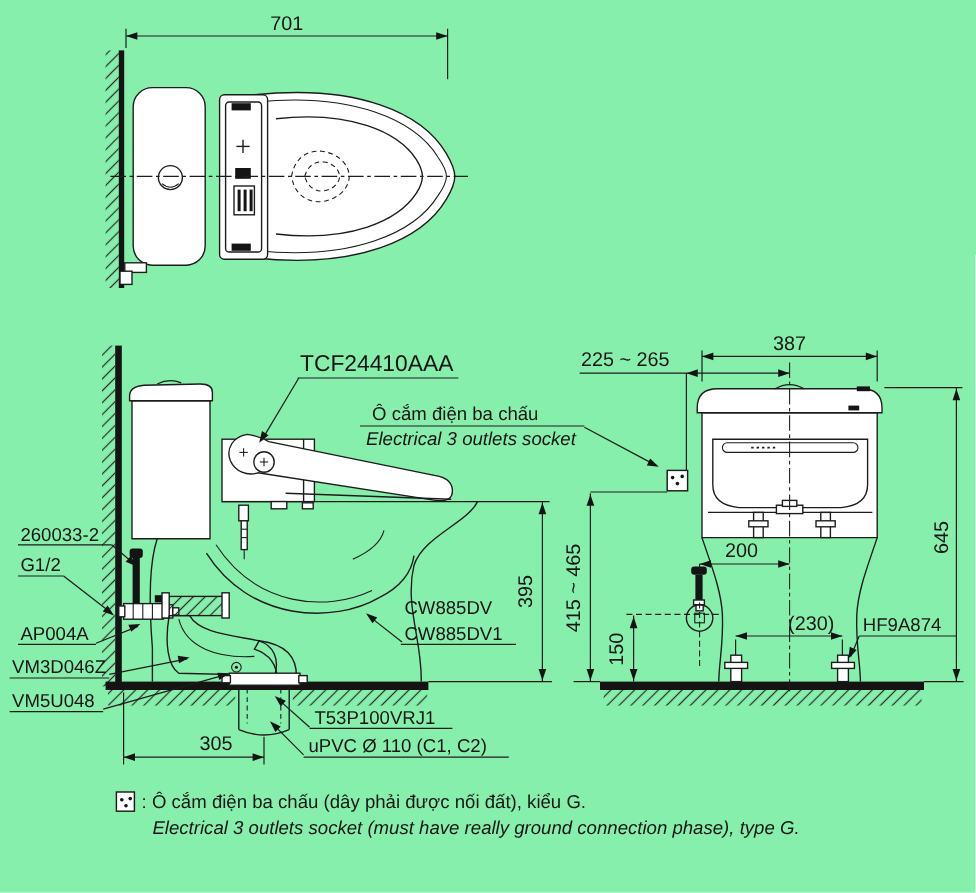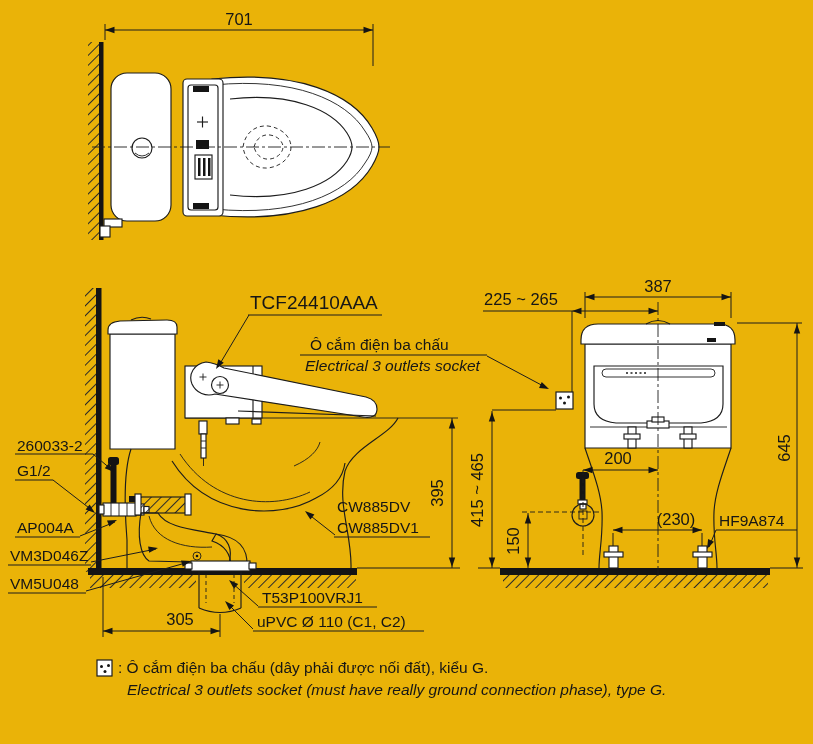--- a/index.html
+++ b/index.html
@@ -1,16 +1,16 @@
 <!DOCTYPE html>
 <html><head>
 <meta charset="utf-8">
 <style>
   html,body{margin:0;padding:0;background:#fff;}
-  .canvas{position:relative;width:813px;height:744px;background:#eab308;overflow:hidden;
+  .canvas{position:relative;width:813px;height:744px;background:#86efac;overflow:hidden;
           font-family:"Liberation Sans", sans-serif;}
   svg{position:absolute;left:0;top:0;}
   svg text{fill:#161616;font-family:"Liberation Sans", sans-serif;}
   .dim{font-size:16.5px;}
   .lbl{font-size:15.5px;}
   .big{font-size:19px;}
   .it{font-style:italic;}
   .mid{text-anchor:middle;}
   .ln{stroke:#1c1c1c;fill:none;stroke-width:1.15;}
   .ln2{stroke:#1c1c1c;fill:none;stroke-width:0.9;}

